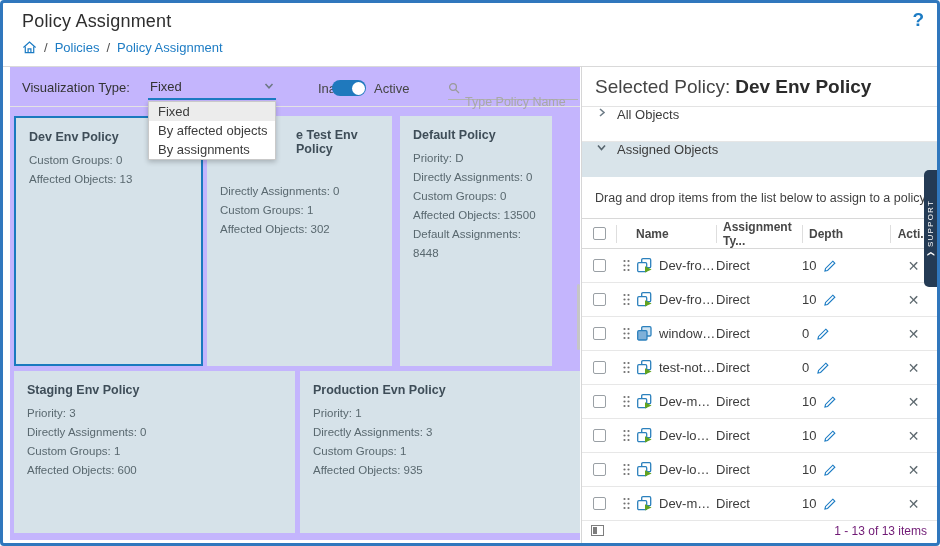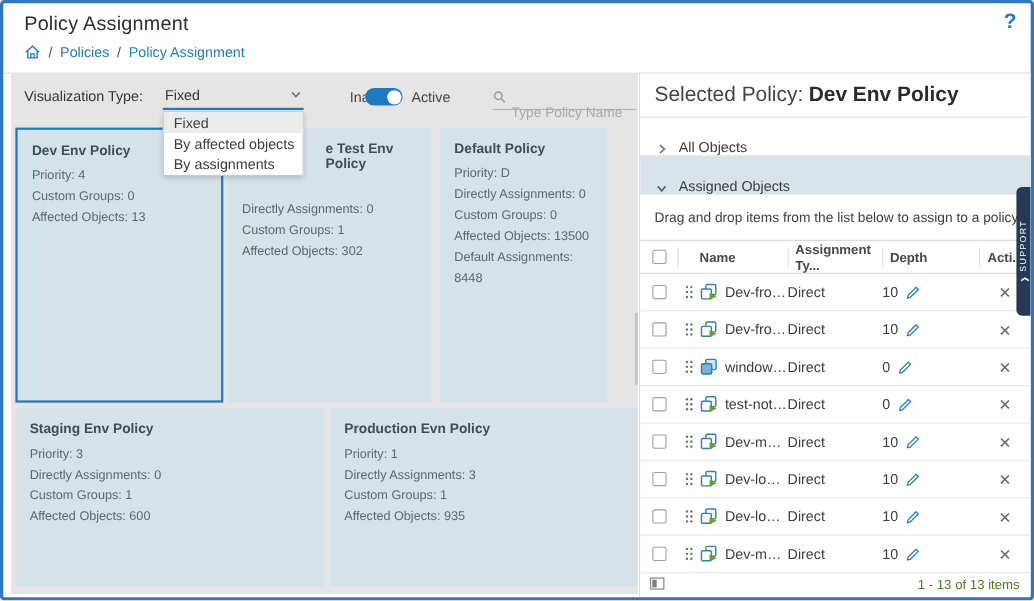--- a/index.html
+++ b/index.html
@@ -13,21 +13,21 @@
     border-radius:4px;background:#fff;overflow:hidden;}
   
   .page-title{position:absolute;left:19px;top:8px;font-size:18px;color:#2e2e2e;letter-spacing:.2px;}
   .help{position:absolute;right:13px;top:6px;font-size:19px;font-weight:bold;color:var(--c-accent);cursor:pointer;}
   .breadcrumb{position:absolute;left:19px;top:37px;display:flex;align-items:center;font-size:13px;color:#5a5a5a;gap:7px;}
   .breadcrumb a{color:var(--c-accent);text-decoration:none;}
   .crumb-sep{color:#4f4f4f;}
   .hline{position:absolute;left:0;right:0;top:63px;height:1px;background:#d9d9d9;}
   .vdivider{position:absolute;left:578px;top:63px;bottom:0;width:1px;background:#d6d6d6;}
   
-  .left-panel{position:absolute;left:7px;top:64px;width:570px;height:473px;background:#e5e5e5;}
+  .left-panel{position:absolute;left:7px;top:64px;width:570px;height:473px;background:#c4b5fd;}
   .toolbar{position:relative;height:40px;border-bottom:1px solid #e3e3e3;}
   .vt-label{position:absolute;left:12px;top:13px;font-size:13px;color:#333;}
   .vt-select{position:absolute;left:138px;top:7px;width:128px;height:26px;border-bottom:2px solid var(--c-accent);
     font-size:13px;color:#333;display:flex;align-items:center;justify-content:space-between;cursor:pointer;padding:0 2px 0 2px;}
   .chev{width:10px;height:10px;flex:0 0 auto;}
   .tog-label{position:absolute;top:14px;font-size:13px;color:#454545;}
   .lbl-inactive{left:272px;margin-left:36px;} .lbl-active{left:364px;}
   .toggle{position:absolute;left:322px;top:13px;width:34px;height:16px;border-radius:9px;background:var(--c-toggle_on);cursor:pointer;}
   .toggle .knob{position:absolute;right:1.5px;top:1.5px;width:13px;height:13px;border-radius:50%;background:#fff;}
   .search{position:absolute;left:438px;top:9px;width:130px;height:24px;border-bottom:1px solid #b3b3b3;display:flex;align-items:center;gap:5px;}
@@ -49,21 +49,21 @@
   
   .menu{position:absolute;left:138px;top:34px;width:128px;background:#fff;border:1px solid #c9c9c9;
     box-shadow:0 2px 5px rgba(0,0,0,.22);z-index:20;}
   .menu-item{height:19px;line-height:19px;padding-left:9px;font-size:13px;color:#3c3c3c;cursor:pointer;white-space:nowrap;}
   .menu-item.selected{background:#ececec;}
   .left-scroll-thumb{position:absolute;left:574px;top:281px;width:3px;height:66px;border-radius:2px;background:#c6c6c6;}
   
   .right-panel{position:absolute;left:579px;top:64px;width:355px;height:473px;display:flex;flex-direction:column;background:#fff;}
   .sel-row{height:40px;border-bottom:1px solid #e3e3e3;display:flex;align-items:center;padding-left:13px;font-size:19px;color:#454545;gap:5px;}
   .sel-row b{color:#2b2b2b;}
-  .acc-row{height:35px;display:flex;align-items:flex-end;padding-left:14px;font-size:13px;color:#3c3c3c;gap:10px;cursor:pointer;}
+  .acc-row{height:35px;display:flex;align-items:flex-start;padding-left:14px;font-size:13px;color:#3c3c3c;gap:10px;cursor:pointer;}
   .acc-all{border-bottom:1px solid #e6e6e6;}
   .acc-assigned{background:var(--c-section_active_bg);}
   .hint-row{height:42px;display:flex;align-items:center;padding-left:13px;font-size:12.5px;color:#3f3f3f;border-bottom:1px solid #d8d8d8;}
   
   .thead{height:30px;display:flex;align-items:center;border-bottom:1px solid #d8d8d8;font-size:12px;font-weight:bold;color:#474747;}
   .trow{height:34px;display:flex;align-items:center;border-bottom:1px solid #e7e7e7;font-size:13px;color:#3c3c3c;}
   .col-cb{width:34px;display:flex;justify-content:center;}
   .col-drag{width:20px;display:flex;justify-content:center;}
   .col-name{flex:1;display:flex;align-items:center;gap:6px;overflow:hidden;white-space:nowrap;}
   .col-type{width:86px;}
@@ -73,21 +73,21 @@
   .thead .col-type,.thead .col-depth{padding-left:6px;}
   .thead .col-act{justify-content:center;}
   .cb{width:13px;height:13px;border:1px solid #9aa0a5;border-radius:2px;background:#fff;cursor:pointer;display:inline-block;}
   .drag{cursor:grab;display:flex;}
   .nm-text{overflow:hidden;text-overflow:ellipsis;}
   .edit{cursor:pointer;display:flex;}
   .x{font-size:14px;color:#5f6a70;cursor:pointer;}
   .obj-icon{display:none;width:17px;height:17px;flex:0 0 auto;}
   .icon-vm-on .obj-icon.vm, .icon-vm-group .obj-icon.grp{display:block;}
   .tfoot{flex:1;display:flex;align-items:center;justify-content:space-between;padding:0 10px 0 9px;}
-  .count{font-size:12px;color:#4d7c0f;}
+  .count{font-size:12px;color:#701a75;}
   .colgrid{width:13px;height:11px;border:1px solid #7d7d7d;display:inline-block;position:relative;cursor:pointer;}
   .colgrid:before{content:"";position:absolute;left:1px;top:1px;bottom:1px;width:4px;background:#7d7d7d;}
   
   .support-tab{position:absolute;right:0;top:167px;width:13px;height:117px;background:var(--c-support_tab_bg);
     border-radius:5px 0 0 5px;display:flex;flex-direction:column;align-items:center;justify-content:center;gap:4px;cursor:pointer;z-index:30;}
   .support-text{writing-mode:vertical-rl;transform:rotate(180deg);color:#fff;font-size:8px;letter-spacing:1.2px;}
   .support-chev{color:#fff;font-size:7px;transform:rotate(90deg);line-height:6px;}
 </style>
 </head>
 <body>
@@ -133,21 +133,20 @@
             <circle cx="5" cy="5" r="3.4"></circle>
             <path d="M7.6 7.6 L11 11"></path>
           </svg>
         <input type="text" placeholder="Type Policy Name" style="">
       </div>
     </div>
 
     <div class="card card-1 selected">
       <div class="card-title">Dev Env Policy</div>
       <div class="card-lines">
-          <div class="card-line">Priority: 4</div>
           <div class="card-line">Custom Groups: 0</div>
           <div class="card-line">Affected Objects: 13</div>
         </div>
     </div>
     <div class="card card-2">
       <div class="card-title">e Test Env Policy</div>
       <div class="card-lines">
           <div class="card-line">Directly Assignments: 0</div>
           <div class="card-line">Custom Groups: 1</div>
           <div class="card-line">Affected Objects: 302</div>

